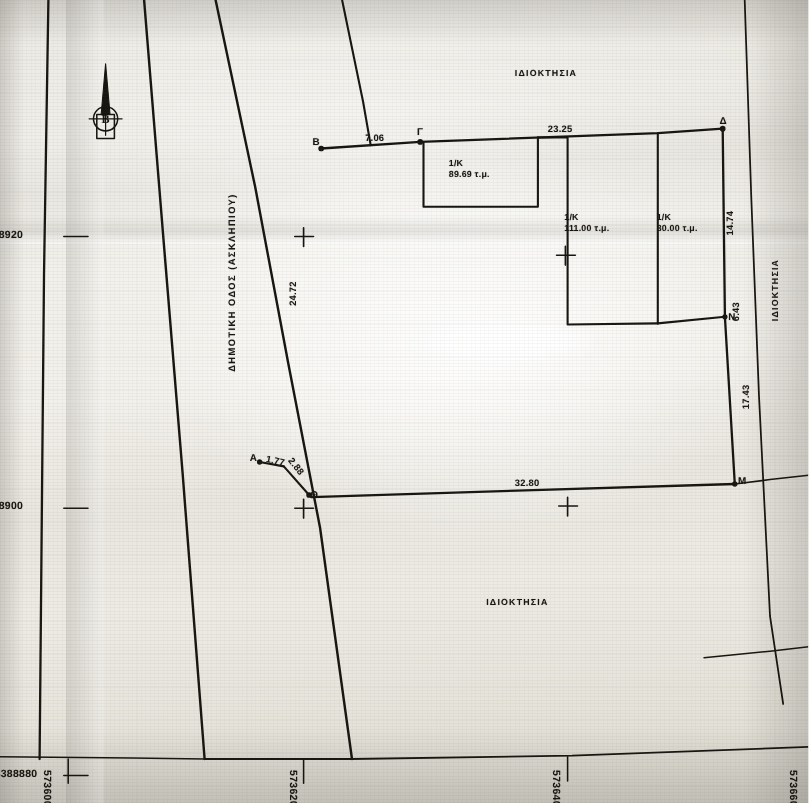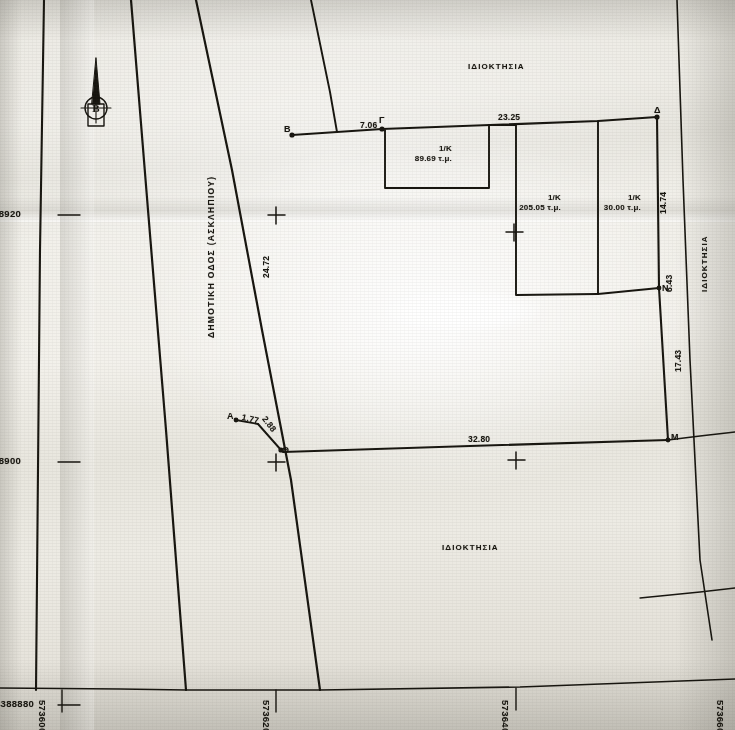--- a/index.html
+++ b/index.html
@@ -52,21 +52,21 @@
   .lbl {
     position: absolute;
     color: #17150f;
     font-weight: bold;
     white-space: nowrap;
     letter-spacing: 0.2px;
     text-shadow: 0 0 1px rgba(60,58,50,0.35);
   }
   .lbl.dim   { font-size: 8.5px; }
   .lbl.pt    { font-size: 9px; }
-  .lbl.area  { font-size: 8px; text-align: right; line-height: 10px; }
+  .lbl.area  { font-size: 8px; text-align: left; line-height: 10px; }
   .lbl.prop  { font-size: 8px; letter-spacing: 1.1px; }
   .lbl.coord { font-size: 9.5px; letter-spacing: 0.3px; }
   .lbl.road  { font-size: 8.5px; letter-spacing: 1.3px; }
   .rot90  { transform-origin: 0 0; transform: rotate(-90deg); }
   .rot90p { transform-origin: 0 0; transform: rotate(90deg); }
   .blot {
     position: absolute;
     background: radial-gradient(ellipse at 50% 50%, rgba(255,255,255,0.98) 0%, rgba(255,255,255,0.85) 45%, rgba(255,255,255,0.0) 78%);
     pointer-events: none;
   }
@@ -171,36 +171,36 @@
   <div class="lbl prop" style="left:468px; top:62px;">ΙΔΙΟΚΤΗΣΙΑ</div>
   <div class="lbl prop rot90" style="left:700px; top:292px;">ΙΔΙΟΚΤΗΣΙΑ</div>
   <div class="lbl prop" style="left:442px; top:543px;">ΙΔΙΟΚΤΗΣΙΑ</div>
 
   <div class="lbl area" style="left:408px; top:144px; width:44px;">
     <div>1/Κ</div>
     <div>89.69 τ.μ.</div>
   </div>
   <div class="lbl area" style="left:513px; top:193px; width:48px;">
     <div>1/Κ</div>
-    <div>205.05 τ.μ.</div>
+    <div>111.00 τ.μ.</div>
   </div>
   <div class="lbl area" style="left:597px; top:193px; width:44px;">
     <div>1/Κ</div>
     <div>30.00 τ.μ.</div>
   </div>
 
   <div class="lbl pt" style="left:284px; top:124px;">Β</div>
   <div class="lbl pt" style="left:379px; top:115px;">Γ</div>
   <div class="lbl pt" style="left:654px; top:105px;">Δ</div>
   <div class="lbl pt" style="left:662px; top:283px;">Ν</div>
   <div class="lbl pt" style="left:671px; top:432px;">Μ</div>
   <div class="lbl pt" style="left:227px; top:411px;">Α</div>
   <div class="lbl pt" style="left:282px; top:445px;">Θ</div>
 
-  <div class="lbl dim" style="left:332px; top:120px;margin-left:28px;">7.06</div>
+  <div class="lbl dim" style="left:332px; top:120px;">7.06</div>
   <div class="lbl dim" style="left:498px; top:112px;">23.25</div>
   <div class="lbl dim" style="left:468px; top:434px;">32.80</div>
 
   <div class="lbl dim" style="left:243px; top:412px; transform-origin:0 0; transform:rotate(12deg);">1.77</div>
   <div class="lbl dim" style="left:268px; top:414px; transform-origin:0 0; transform:rotate(52deg);">2.88</div>
 
   <div class="lbl dim rot90" style="left:658px; top:214px;">14.74</div>
   <div class="lbl dim rot90" style="left:664px; top:292px;">6.43</div>
   <div class="lbl dim rot90" style="left:673px; top:372px;">17.43</div>
   <div class="lbl dim rot90" style="left:261px; top:278px;">24.72</div>

